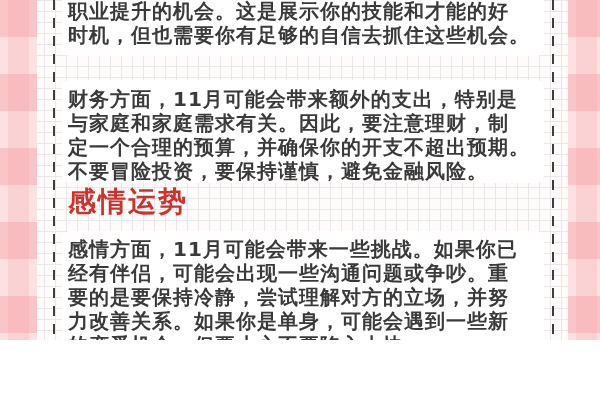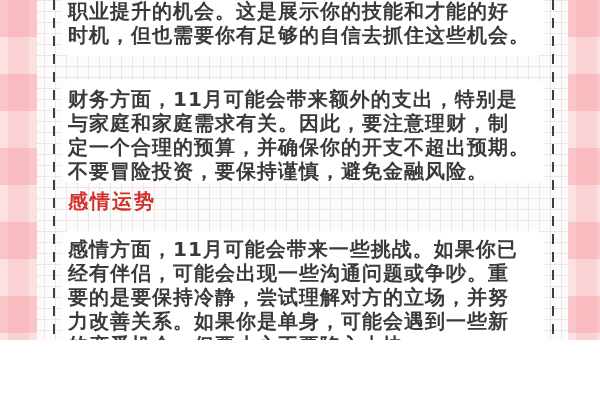--- a/index.html
+++ b/index.html
@@ -48,21 +48,21 @@
   .card-career p{padding-top:11px;}
   .card-finance{top:62px;height:103px;margin-top:18px;}
   .card-finance p{padding-top:7px;}
   .card-love{top:231px;height:131px;}
   .card-love p{padding-top:6px;}
   .card-family{top:388px;height:40px;}
   .card-family p{padding-top:3px;}
   .section-heading{
     position:absolute;left:68px;top:185px;margin:0;
     color:#d0312b;
-    font-size:20px;line-height:33px;
+    font-size:28px;line-height:33px;
     font-weight:900;letter-spacing:2px;
   }
 </style>
 </head>
 <body>
 
 <div class="stage">
 
   <div class="plaid plaid-left"></div>
   <div class="plaid plaid-right"></div>

